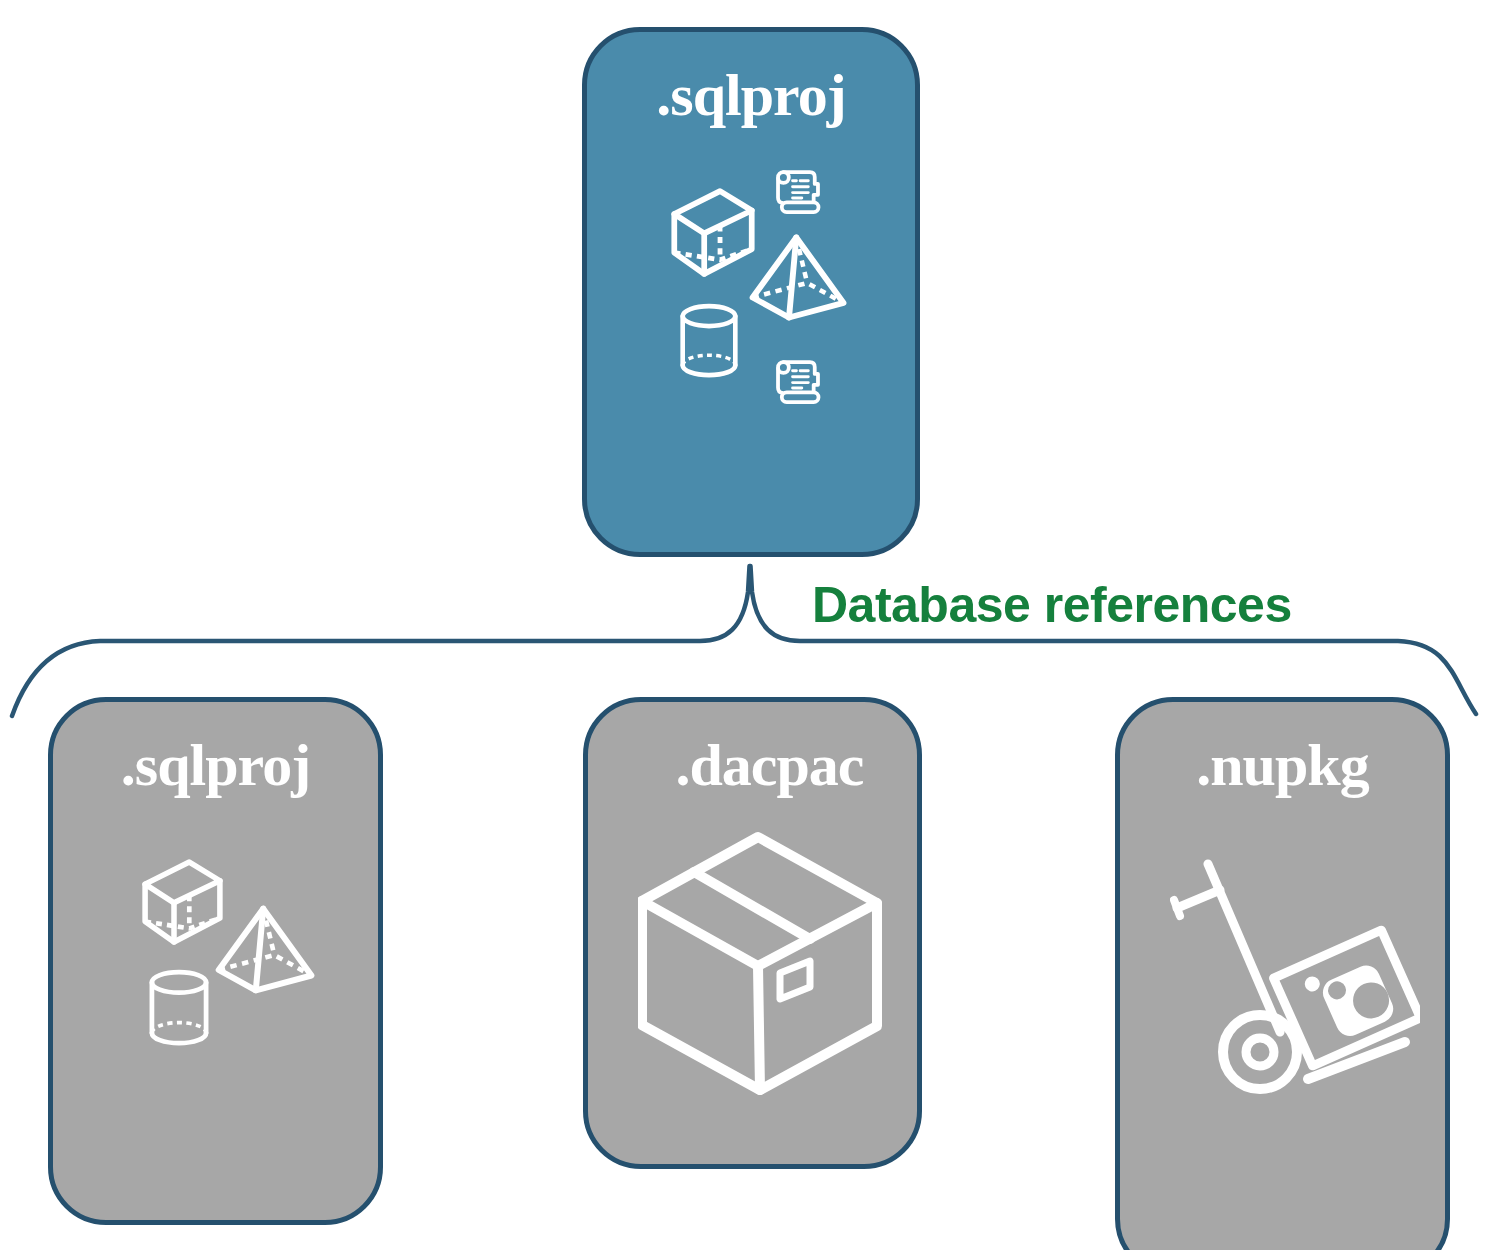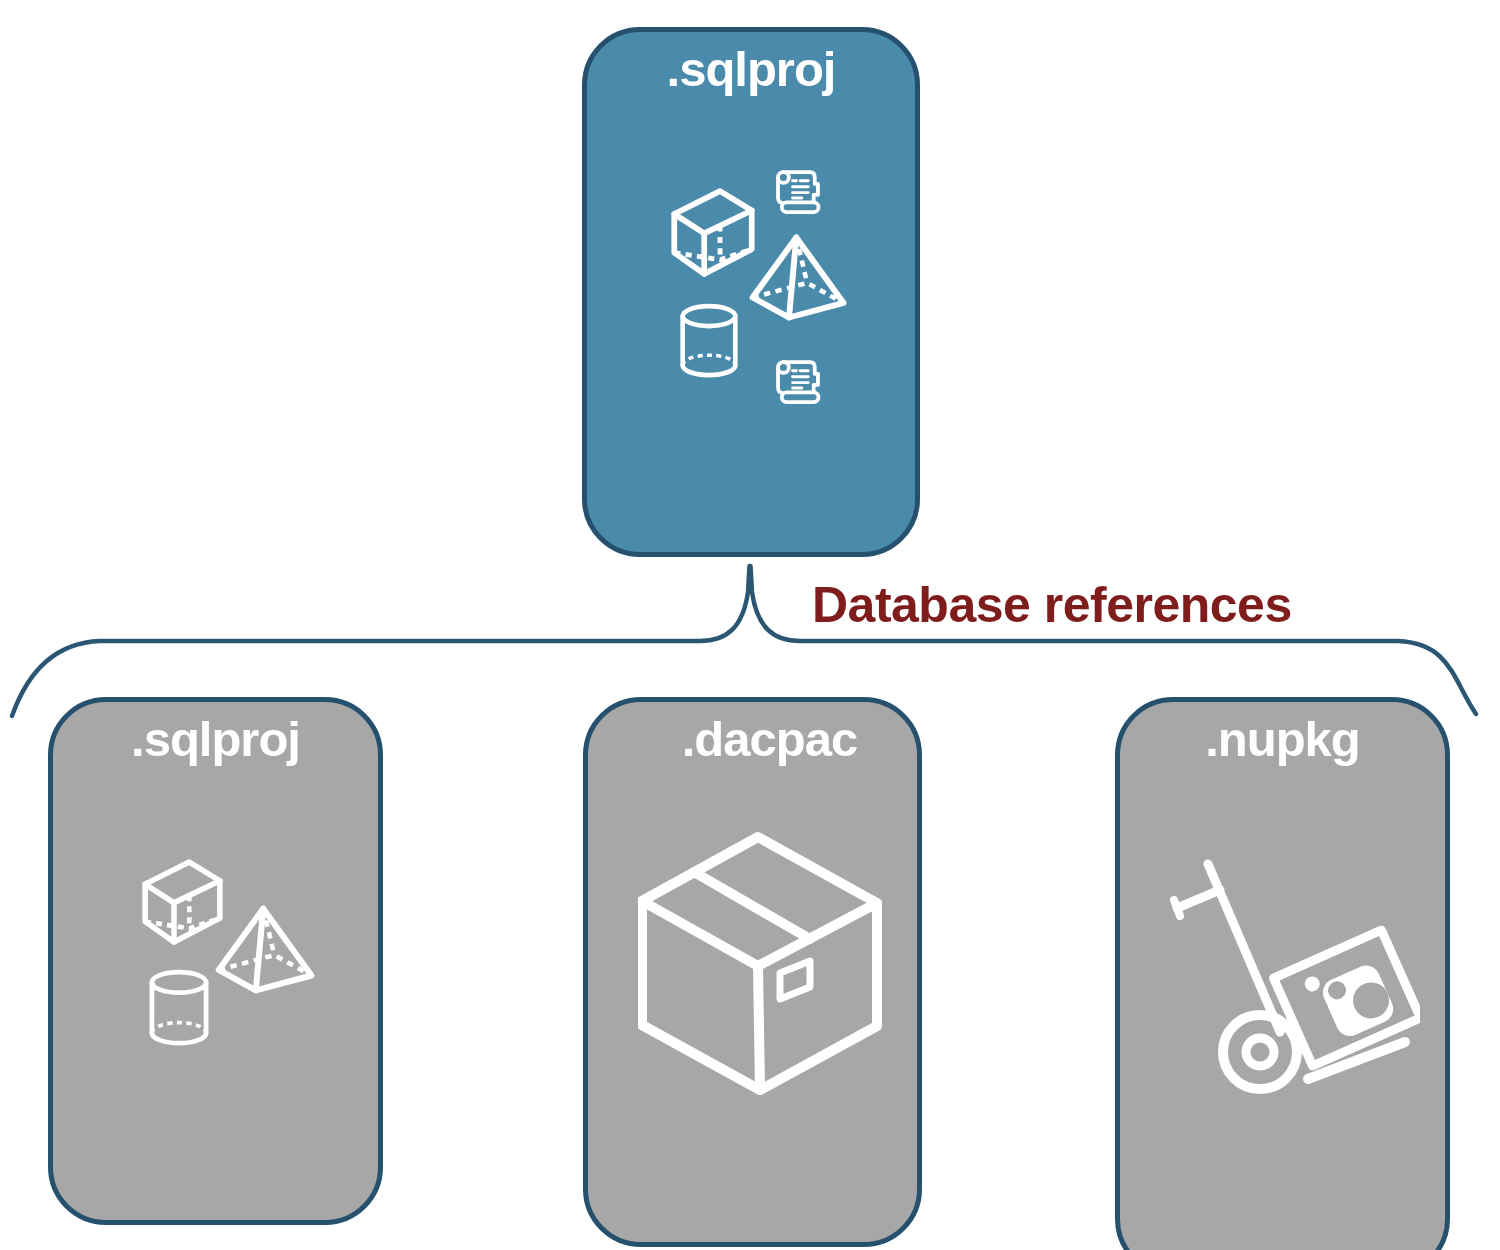--- a/index.html
+++ b/index.html
@@ -6,31 +6,31 @@
   .canvas{
     position:relative;width:1500px;height:1250px;background:#ffffff;overflow:hidden;
     font-family:"Liberation Sans", sans-serif;
   }
   .card{
     position:absolute;border:5px solid #25506e;border-radius:58px;box-sizing:border-box;
   }
   .teal-card{background:#4a8bab;}
   .gray-card{background:#a7a7a7;}
   .card-title{
-    text-align:center;margin-top:12px;font-size:49px;font-weight:bold;color:#ffffff;
-    letter-spacing:-1px;line-height:1.05;white-space:nowrap;
+    text-align:center;margin-top:32px;font-size:60px;font-weight:bold;color:#ffffff;
+    letter-spacing:-1px;line-height:1.05;white-space:nowrap;font-family:Liberation Serif, serif;
   }
   .icon{position:absolute;}
   .icon svg{display:block;}
   .stroke{fill:none;stroke:#ffffff;stroke-linecap:round;stroke-linejoin:round;}
   .dashed{fill:none;stroke:#ffffff;stroke-linecap:butt;stroke-linejoin:round;stroke-dasharray:7 6;}
   .brace-svg{position:absolute;left:0;top:0;}
   .connector-label{
     position:absolute;left:812px;top:576px;font-size:50px;font-weight:bold;
-    color:#7f1d1d;letter-spacing:-0.5px;white-space:nowrap;
+    color:#15803d;letter-spacing:-0.5px;white-space:nowrap;
   }
 </style>
 </head>
 <body>
 
 <div class="canvas">
 
   <svg class="brace-svg" width="1500" height="1250" viewBox="0 0 1500 1250" aria-hidden="true">
     <path d="M 12 716 C 24 682 48 643 100 641 L 700 641 C 727 641 743 627 748 592 L 749.5 566 L 750.5 566 L 752 592 C 757 627 773 641 800 641 L 1398 641 C 1450 643 1453 680 1476 714" fill="none" stroke="#2a5674" stroke-width="4.5" stroke-linecap="round" stroke-linejoin="round"></path>
   </svg>
@@ -110,21 +110,21 @@
     <div class="icon" style="left:93px;top:265px;">
       <svg width="66" height="82" viewBox="0 0 90 112">
         <ellipse class="stroke" cx="45" cy="21" rx="37" ry="14" stroke-width="6.5"></ellipse>
         <path class="stroke" d="M 8 21 V 90 M 82 21 V 90" stroke-width="6.5"></path>
         <path class="stroke" d="M 8 90 A 37 14 0 0 0 82 90" stroke-width="6.5"></path>
         <path class="dashed" d="M 8 90 A 37 14 0 0 1 82 90" stroke-width="5"></path>
       </svg>
     </div>
   </div>
 
-  <div class="card gray-card" style="left:583px;top:697px;width:339px;height:550px;padding-left:34px;">
+  <div class="card gray-card" style="left:583px;top:697px;width:339px;height:472px;padding-left:34px;">
     <div class="card-title">.dacpac</div>
 
     <div class="icon" style="left:50px;top:129px;">
       <svg width="245" height="265" viewBox="0 0 245 265">
         <path class="stroke" d="M 120 6 L 4 70 L 4 194 L 122 259 L 239 195 L 239 72 Z" stroke-width="10"></path>
         <path class="stroke" d="M 4 70 L 120 135 L 239 72" stroke-width="10"></path>
         <path class="stroke" d="M 120 135 L 122 259" stroke-width="10"></path>
         <path class="stroke" d="M 56 41 L 172 108" stroke-width="10"></path>
         <path class="stroke" d="M 142 142 L 172 130 L 172 156 L 142 168 Z" stroke-width="7"></path>
       </svg>

